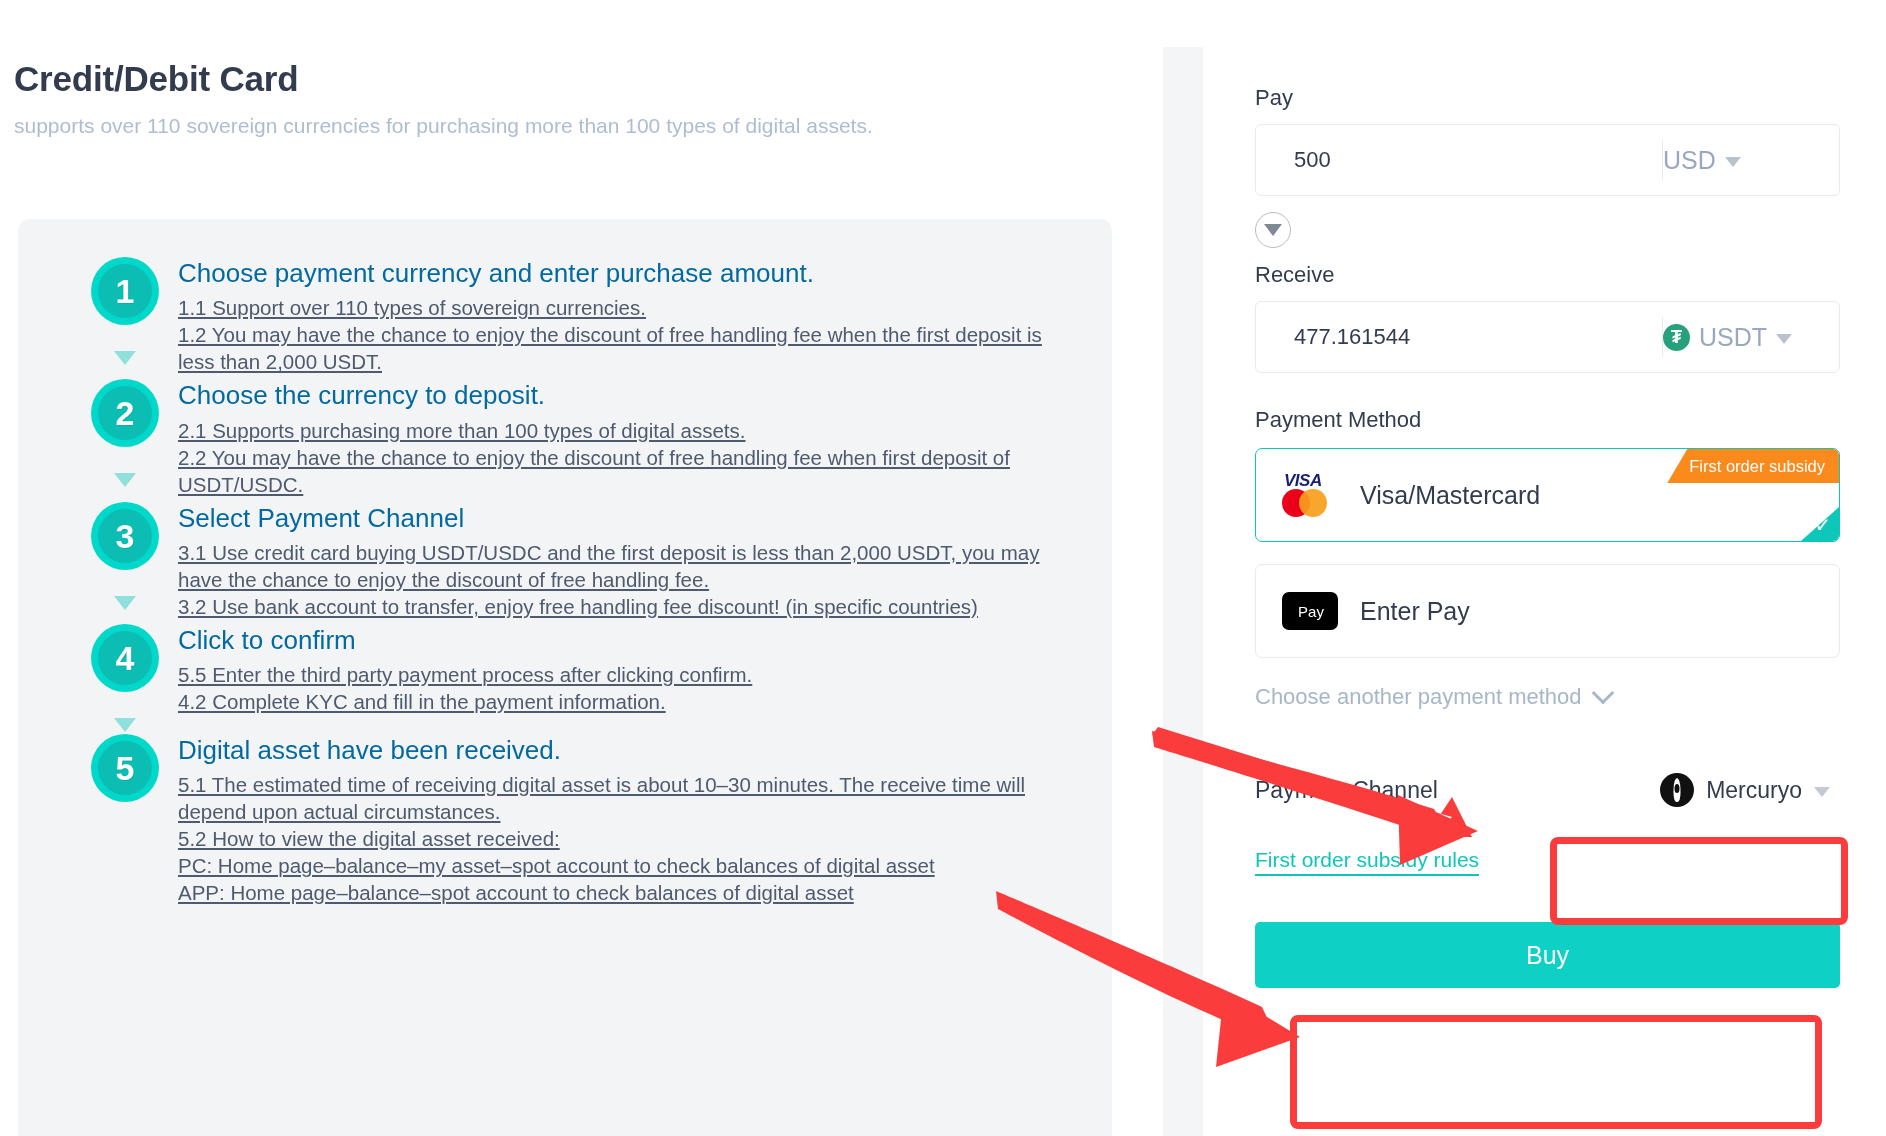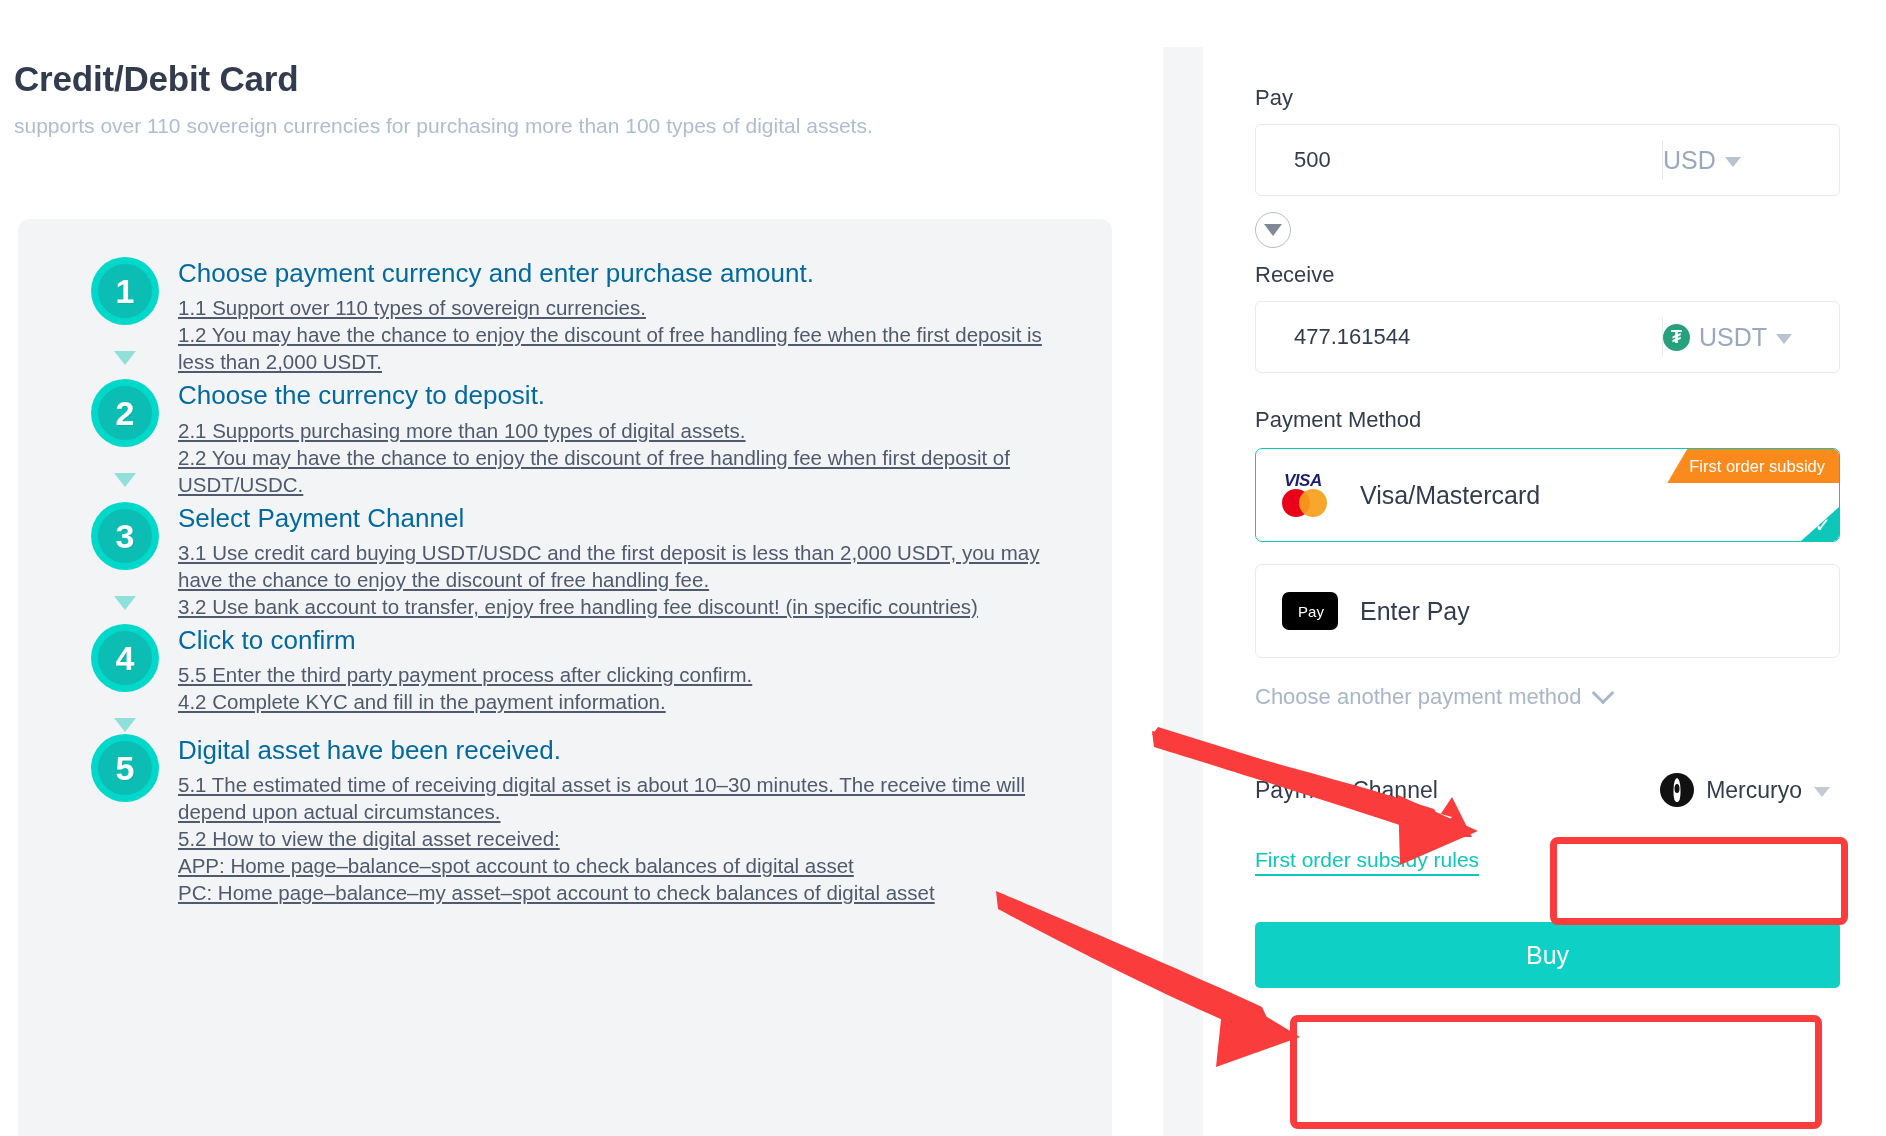--- a/index.html
+++ b/index.html
@@ -359,22 +359,22 @@
                 <div class="badge-outer"></div>
                 <div class="badge-inner">
                   <span class="badge-num">5</span>
                 </div>
               </div>
             </div>
             <div class="step-body">
               <div class="step-heading">Digital asset have been received.</div>
               <div class="step-line">5.1 The estimated time of receiving digital asset is about 10–30 minutes. The receive time will depend upon actual circumstances.</div>
               <div class="step-line">5.2 How to view the digital asset received:</div>
+              <div class="step-line">PC: Home page–balance–my asset–spot account to check balances of digital asset</div>
               <div class="step-line">APP: Home page–balance–spot account to check balances of digital asset</div>
-              <div class="step-line">PC: Home page–balance–my asset–spot account to check balances of digital asset</div>
             </div>
           </div>
         </div>
     </div>
   </div>
 
   <div class="divider-band"></div>
 
   <div class="right-panel">
     <div class="rp-inner">

